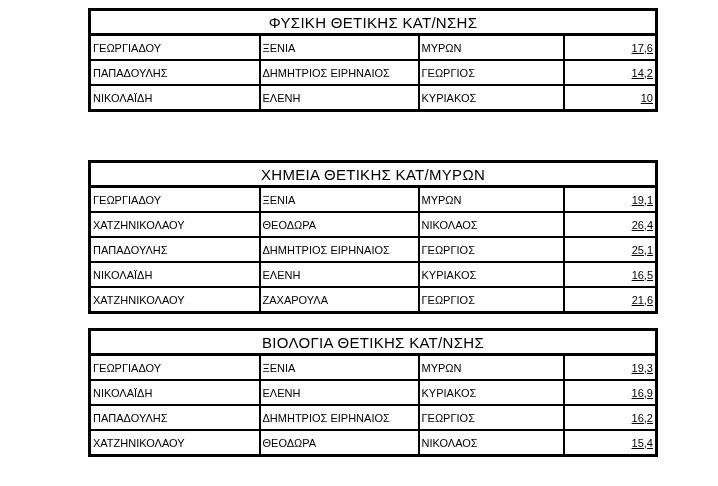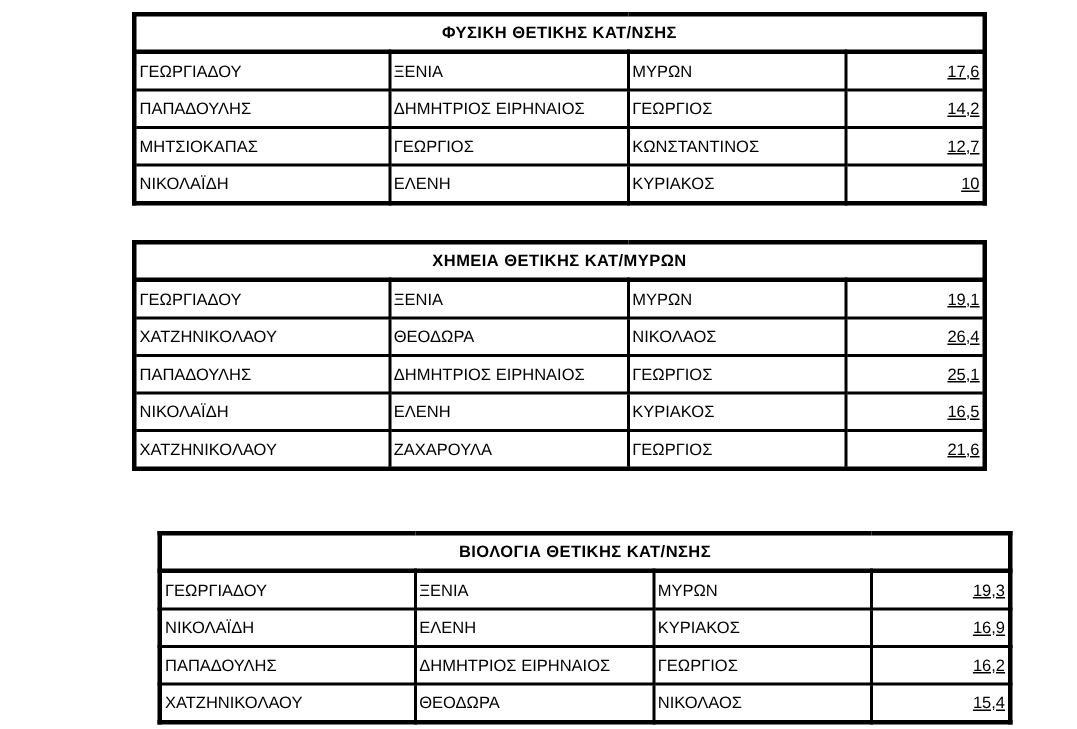--- a/index.html
+++ b/index.html
@@ -24,25 +24,25 @@
     width: 567px;
     border: 3px solid #000000;
     background: #ffffff;
   }
   table.grade-table col.c1 { width: 170px; }
   table.grade-table col.c2 { width: 159px; }
   table.grade-table col.c3 { width: 145px; }
   table.grade-table col.c4 { width: 93px; }
   .t-physics   { top: 8px; }
   .t-chemistry { top: 160px; }
-  .t-biology   { top: 354px; margin-left: 17px; }
+  .t-biology   { top: 328px; }
   table.grade-table th.title-cell {
     border: 3px solid #000000;
-    font-size: 11px;
-    font-weight: bold;
+    font-size: 15px;
+    font-weight: normal;
     text-align: center;
     height: 22px;
     padding: 0 2px;
     letter-spacing: 0.3px;
     white-space: nowrap;
     overflow: hidden;
   }
   table.grade-table td {
     border: 2px solid #000000;
     font-size: 11px;
@@ -79,26 +79,20 @@
         <td>ΓΕΩΡΓΙΑΔΟΥ</td>
         <td>ΞΕΝΙΑ</td>
         <td>ΜΥΡΩΝ</td>
         <td class="grade-cell">17,6</td>
       </tr>
       <tr>
         <td>ΠΑΠΑΔΟΥΛΗΣ</td>
         <td>ΔΗΜΗΤΡΙΟΣ ΕΙΡΗΝΑΙΟΣ</td>
         <td>ΓΕΩΡΓΙΟΣ</td>
         <td class="grade-cell">14,2</td>
-      </tr>
-      <tr>
-        <td>ΜΗΤΣΙΟΚΑΠΑΣ</td>
-        <td>ΓΕΩΡΓΙΟΣ</td>
-        <td>ΚΩΝΣΤΑΝΤΙΝΟΣ</td>
-        <td class="grade-cell">12,7</td>
       </tr>
       <tr>
         <td>ΝΙΚΟΛΑΪΔΗ</td>
         <td>ΕΛΕΝΗ</td>
         <td>ΚΥΡΙΑΚΟΣ</td>
         <td class="grade-cell">10</td>
       </tr>
     </tbody>
   </table>
 

